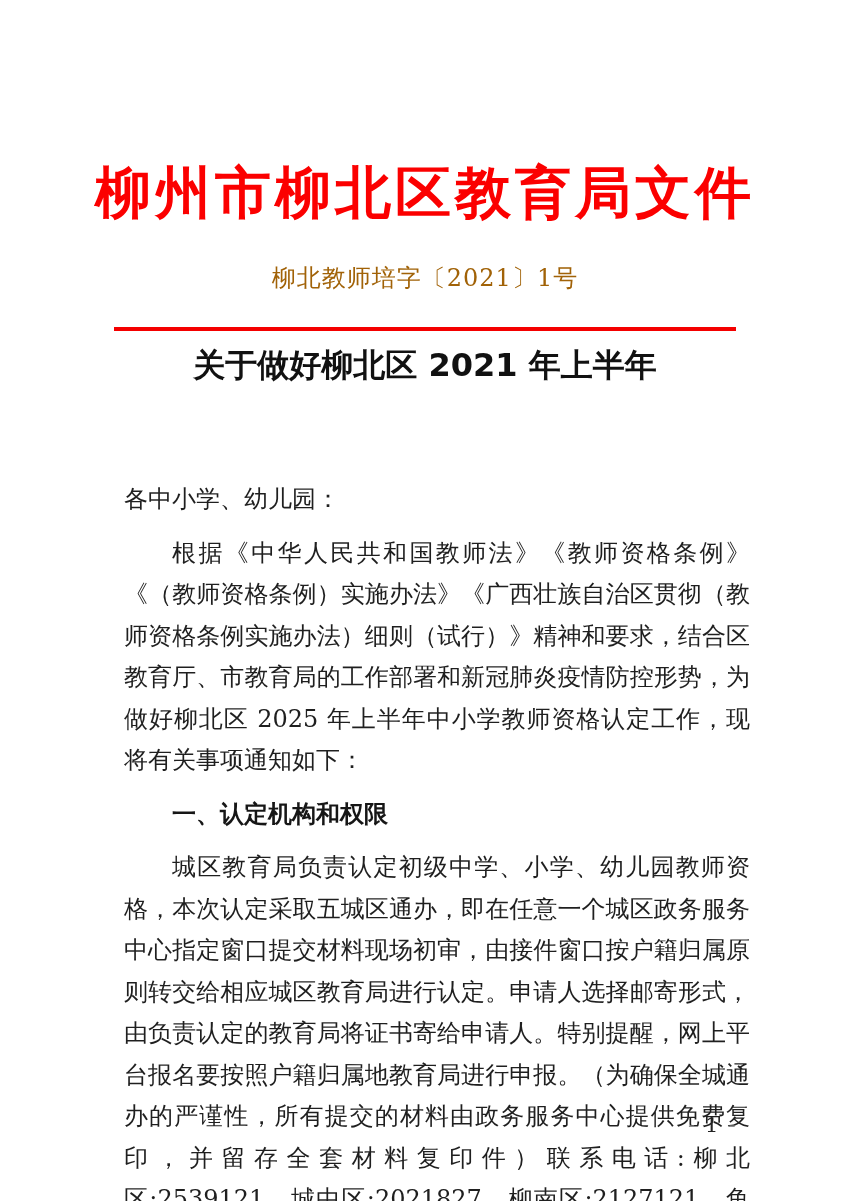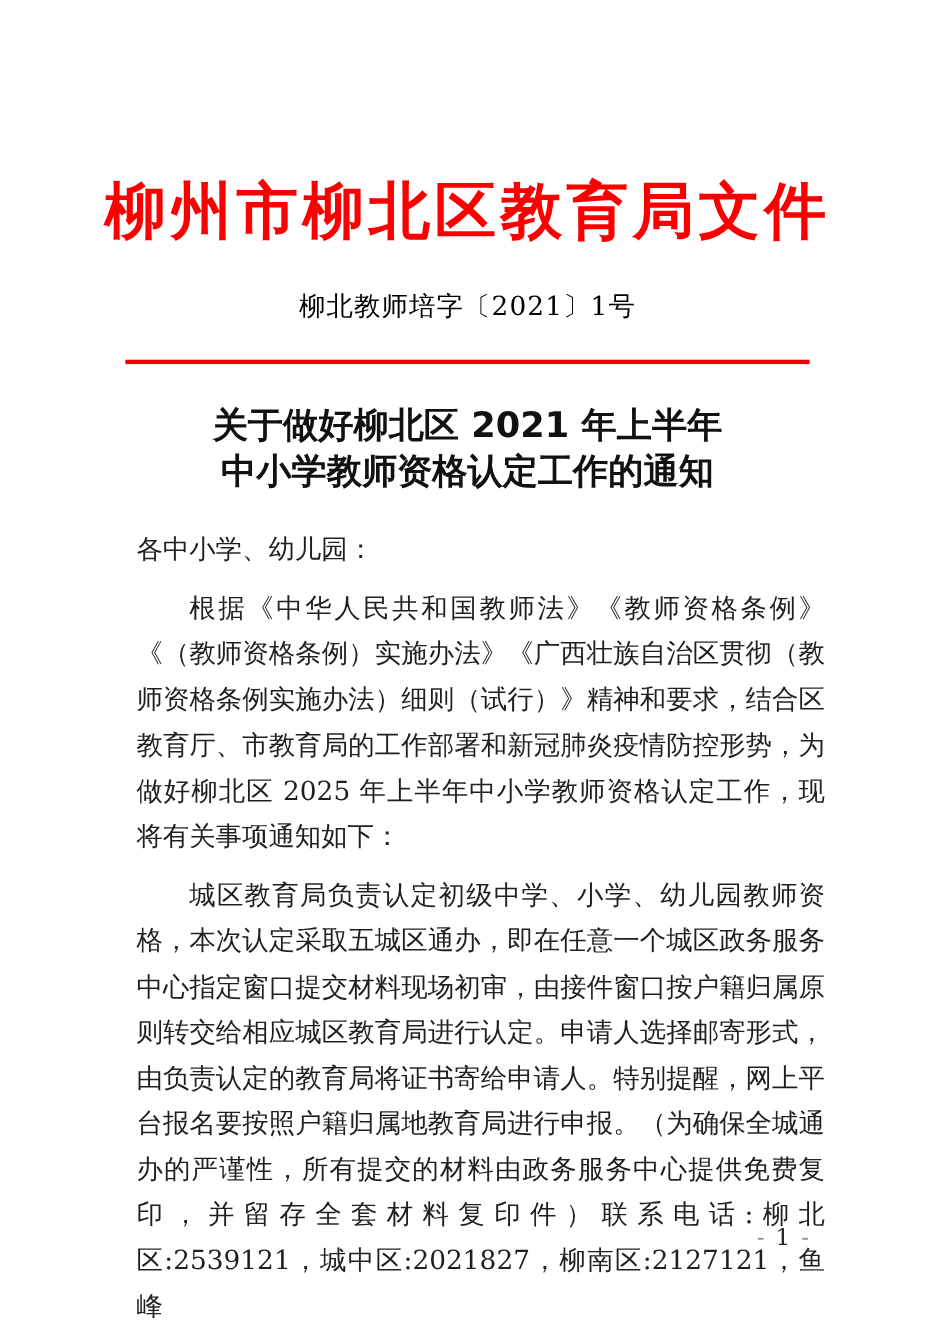--- a/index.html
+++ b/index.html
@@ -40,33 +40,33 @@
   }
   .doc-number {
     position: absolute;
     top: 263px;
     left: 0;
     right: 0;
     text-align: center;
     font-size: 24px;
     line-height: 1.3;
     letter-spacing: 1px;
-    color: #000000;
+    color: #a16207;
   }
   .red-line {
     position: absolute;
     top: 327px;
     left: 114px;
     width: 622px;
     height: 4px;
     background: var(--divider-red);
   }
   .doc-title {
     position: absolute;
-    top: 365px;
+    top: 344px;
     left: 0;
     right: 0;
     text-align: center;
     font-family: "DejaVu Sans", "Liberation Sans", sans-serif;
     font-weight: 600;
     font-size: 32px;
     line-height: 42px;
     color: #111111;
   }
   .body-text {
@@ -107,26 +107,26 @@
 <div class="page">
 
   <div class="agency-title">柳州市柳北区教育局文件</div>
 
   <div class="doc-number">柳北教师培字〔2021〕1号</div>
 
   <div class="red-line"></div>
 
   <div class="doc-title">
     <div>关于做好柳北区 2021 年上半年</div>
-    <div>中小学教师资格认定工作的通知</div>
   </div>
 
   <div class="body-text">
     <p class="salutation">各中小学、幼儿园：</p>
     <p class="para">根据《中华人民共和国教师法》《教师资格条例》《（教师资格条例）实施办法》《广西壮族自治区贯彻（教师资格条例实施办法）细则（试行）》精神和要求，结合区教育厅、市教育局的工作部署和新冠肺炎疫情防控形势，为做好柳北区 2025 年上半年中小学教师资格认定工作，现将有关事项通知如下：</p>
+    <p class="section-heading">一、认定机构和权限</p>
     <p class="para">城区教育局负责认定初级中学、小学、幼儿园教师资格，本次认定采取五城区通办，即在任意一个城区政务服务中心指定窗口提交材料现场初审，由接件窗口按户籍归属原则转交给相应城区教育局进行认定。申请人选择邮寄形式，由负责认定的教育局将证书寄给申请人。特别提醒，网上平台报名要按照户籍归属地教育局进行申报。（为确保全城通办的严谨性，所有提交的材料由政务服务中心提供免费复印，并留存全套材料复印件）联系电话:柳北区:2539121，城中区:2021827，柳南区:2127121，鱼峰</p>
   </div>
 
   <div class="page-number">
     <span class="dash">-</span>
     <span class="num">1</span>
     <span class="dash">-</span>
   </div>
 
 </div>

